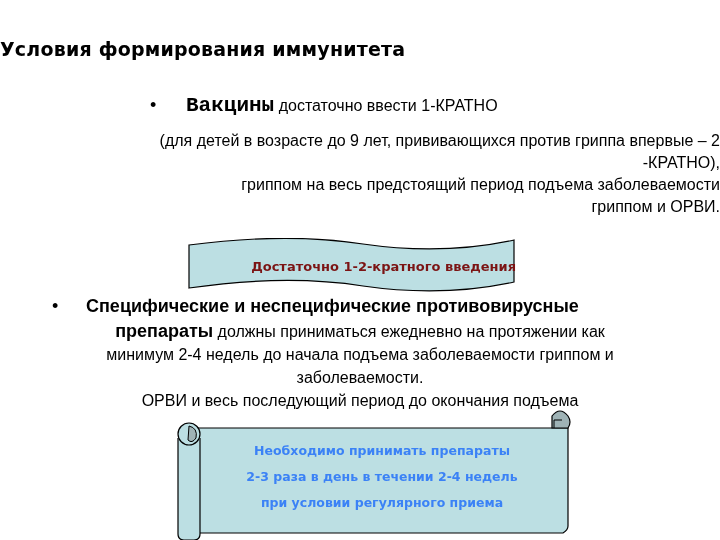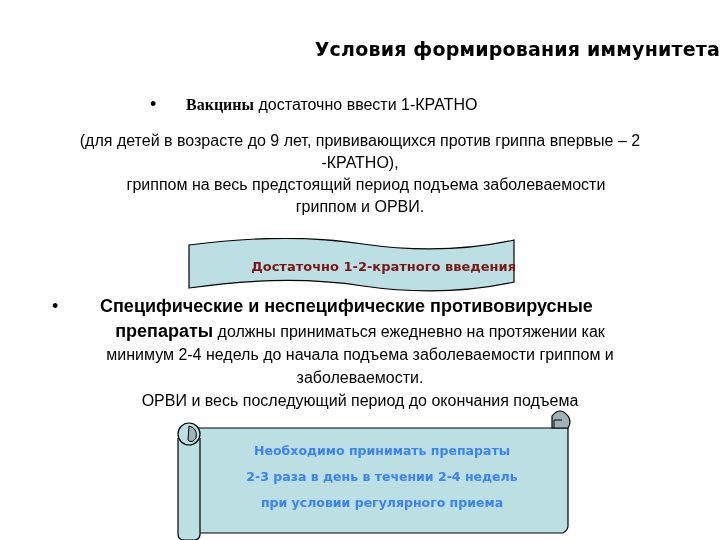--- a/index.html
+++ b/index.html
@@ -1,47 +1,47 @@
 <!DOCTYPE html>
 <html><head>
   <meta charset="utf-8">
   <style>
     html, body { margin: 0; padding: 0; }
     body {
       width: 720px; height: 540px; background: #ffffff; position: relative; overflow: hidden;
       font-family: "Liberation Sans", sans-serif; color: #000;
     }
     .title {
-      position: absolute; left: 0; width: 720px; top: 38px; text-align: right;
+      position: absolute; left: 0; width: 720px; top: 38px; text-align: left;
       font-family: "DejaVu Sans", sans-serif; font-weight: bold; font-size: 19px; letter-spacing: 0.2px;
     }
     .b1 {
       position: absolute; left: 150px; top: 94px; white-space: nowrap;
       font-size: 17px;
     }
     .b1 .dot { display: inline-block; width: 36px; font-size: 18px; }
-    .b1 .strong { font-family: Liberation Serif, serif; font-weight: bold; font-size: 16px; }
+    .b1 .strong { font-family: Liberation Mono, monospace; font-weight: bold; font-size: 21px; }
     .b1 .rest { font-size: 16px; margin-top: 28px; }
     .para1 {
       position: absolute; left: 0; width: 720px; top: 130px; text-align: center;
       font-family: "Liberation Sans Narrow", "Liberation Sans", sans-serif; font-size: 16px; line-height: 22px;
     }
-    .para1 .ln { display: block; white-space: nowrap; }
+    .para1 .ln { display: block; white-space: nowrap; text-align: right; }
     .para1 .ln.indent { padding-left: 12px; }
     .banner { position: absolute; left: 188px; top: 238px; width: 328px; height: 56px; }
     .banner svg { position: absolute; left: 0; top: 0; }
     .banner .text {
       position: absolute; left: 0; width: 328px; top: 21px; text-align: right;
       color: #7b1414; font-family: "DejaVu Sans", sans-serif; font-weight: bold; font-size: 13px;
     }
     .b2 {
       position: absolute; left: 52px; top: 296px; font-size: 17px;
     }
     .b2 .dot { position: absolute; left: 0; top: 0; font-size: 18px; }
-    .b2 .l1 { position: absolute; left: 48px; top: 0; white-space: nowrap; font-weight: bold; font-size: 18px; }
+    .b2 .l1 { position: absolute; left: 34px; top: 0; white-space: nowrap; font-weight: bold; font-size: 18px; }
     .para2 {
       position: absolute; left: 0; width: 720px; top: 320px; text-align: center;
       font-size: 16px; line-height: 23px;
     }
     .para2 .ln { display: block; white-space: nowrap; }
     .para2 .strong { font-weight: bold; font-size: 18px; }
     .scroll { position: absolute; left: 172px; top: 408px; width: 412px; height: 132px; }
     .scroll svg { position: absolute; left: 0; top: 0; }
     .scroll .lines {
       position: absolute; left: 30px; width: 360px; top: 30px; text-align: center;

